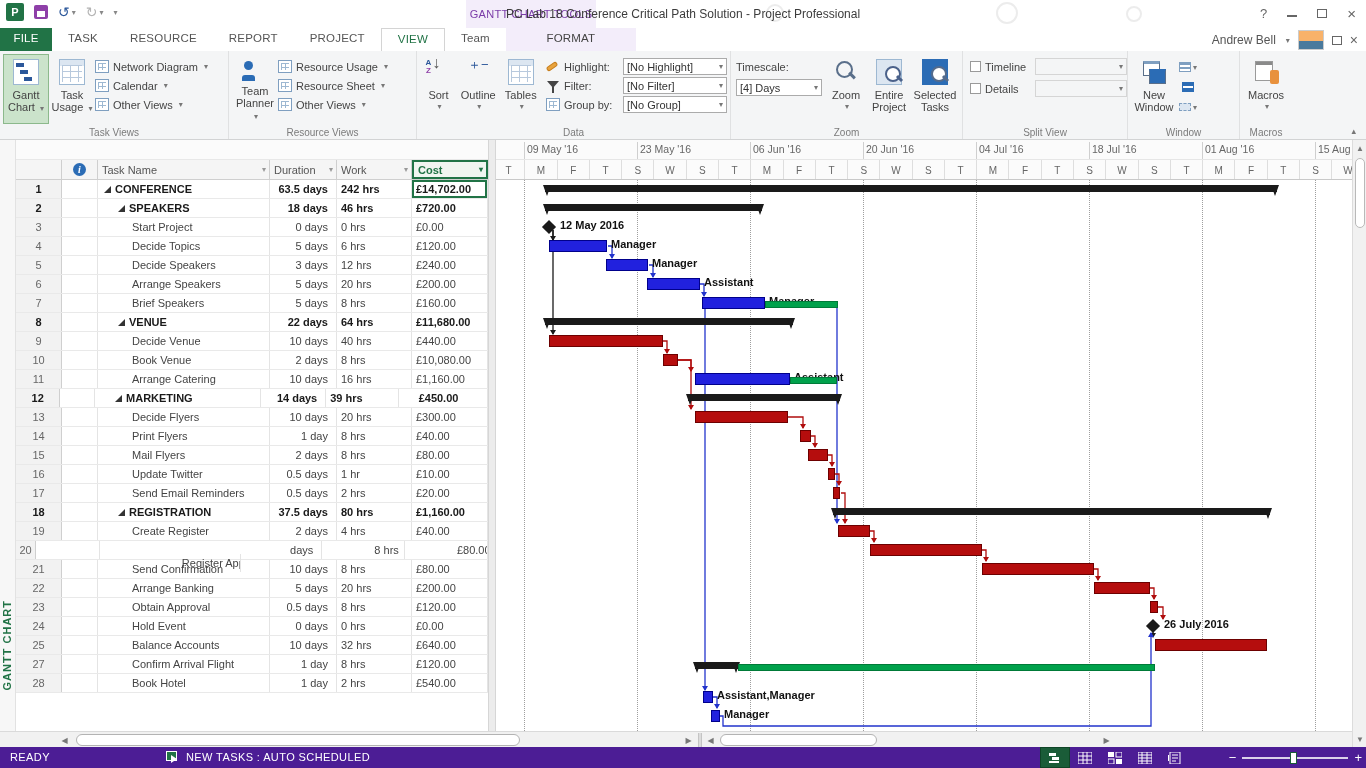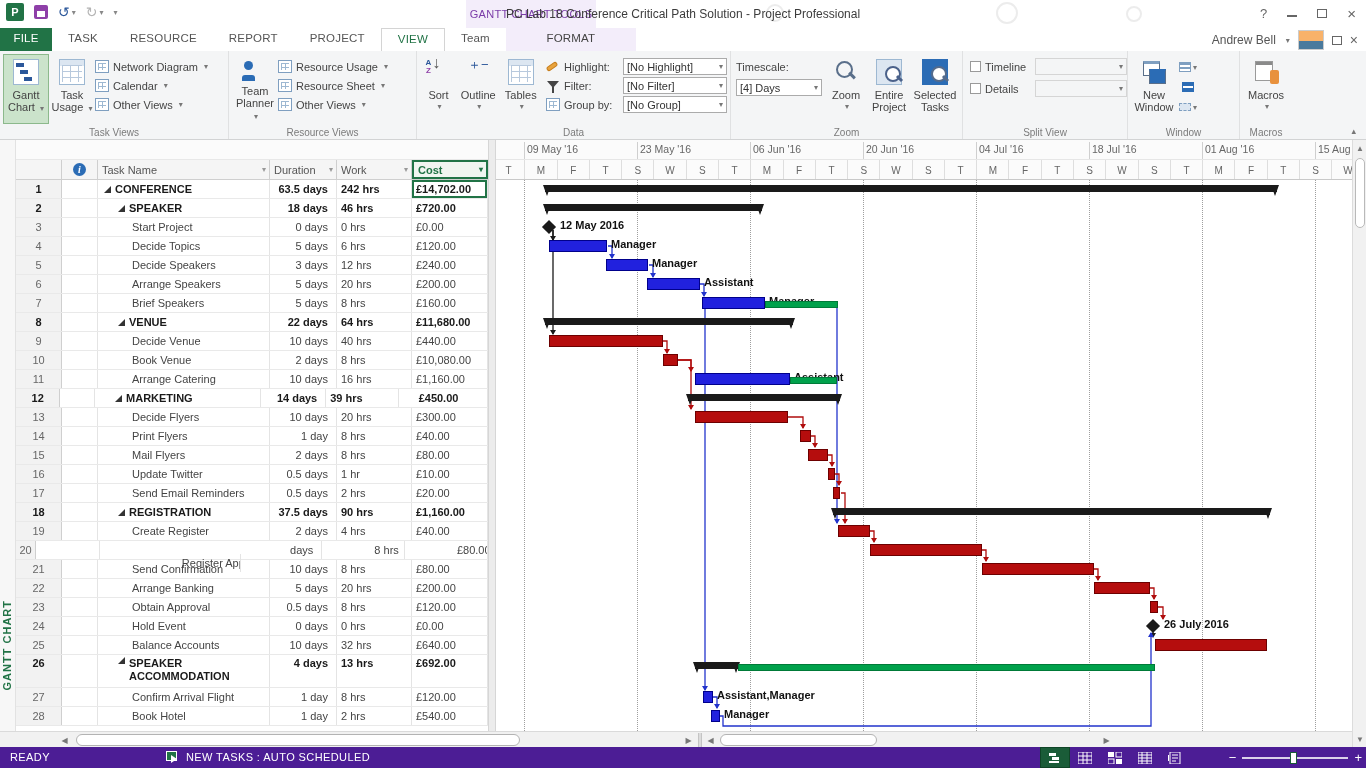--- a/index.html
+++ b/index.html
@@ -446,21 +446,21 @@
           </div>
           <div class="tc dur" style="width: 67px; height: 18px;">63.5 days</div>
           <div class="tc wrk" style="width: 75px; height: 18px;">242 hrs</div>
           <div class="tc cst active-cell" style="width: 76px; height: 18px;">£14,702.00</div>
         </div>
         <div class="trow sum" style="height: 19px;">
           <div class="tc num" style="width: 46px; height: 18px;">2</div>
           <div class="tc " style="width: 36px; height: 18px;"></div>
           <div class="tc nm" style="width: 172px; height: 18px; padding-left: 20px;">
             <span class="tri"></span>
-            <span>SPEAKER</span>
+            <span>SPEAKERS</span>
           </div>
           <div class="tc dur" style="width: 67px; height: 18px;">18 days</div>
           <div class="tc wrk" style="width: 75px; height: 18px;">46 hrs</div>
           <div class="tc cst" style="width: 76px; height: 18px;">£720.00</div>
         </div>
         <div class="trow" style="height: 19px;">
           <div class="tc num" style="width: 46px; height: 18px;">3</div>
           <div class="tc " style="width: 36px; height: 18px;"></div>
           <div class="tc nm" style="width: 172px; height: 18px; padding-left: 34px;">
             <span>Start Project</span>
@@ -612,21 +612,21 @@
           <div class="tc cst" style="width: 76px; height: 18px;">£20.00</div>
         </div>
         <div class="trow sum" style="height: 19px;">
           <div class="tc num" style="width: 46px; height: 18px;">18</div>
           <div class="tc " style="width: 36px; height: 18px;"></div>
           <div class="tc nm" style="width: 172px; height: 18px; padding-left: 20px;">
             <span class="tri"></span>
             <span>REGISTRATION</span>
           </div>
           <div class="tc dur" style="width: 67px; height: 18px;">37.5 days</div>
-          <div class="tc wrk" style="width: 75px; height: 18px;">90 hrs</div>
+          <div class="tc wrk" style="width: 75px; height: 18px;">80 hrs</div>
           <div class="tc cst" style="width: 76px; height: 18px;">£1,160.00</div>
         </div>
         <div class="trow" style="height: 19px;">
           <div class="tc num" style="width: 46px; height: 18px;">19</div>
           <div class="tc " style="width: 36px; height: 18px;"></div>
           <div class="tc nm" style="width: 172px; height: 18px; padding-left: 34px;">
             <span>Create Register</span>
           </div>
           <div class="tc dur" style="width: 67px; height: 18px;">2 days</div>
           <div class="tc wrk" style="width: 75px; height: 18px;">4 hrs</div>
@@ -684,31 +684,20 @@
         </div>
         <div class="trow" style="height: 19px;">
           <div class="tc num" style="width: 46px; height: 18px;">25</div>
           <div class="tc " style="width: 36px; height: 18px;"></div>
           <div class="tc nm" style="width: 172px; height: 18px; padding-left: 34px;">
             <span>Balance Accounts</span>
           </div>
           <div class="tc dur" style="width: 67px; height: 18px;">10 days</div>
           <div class="tc wrk" style="width: 75px; height: 18px;">32 hrs</div>
           <div class="tc cst" style="width: 76px; height: 18px;">£640.00</div>
-        </div>
-        <div class="trow sum wrapr" style="height: 33px;">
-          <div class="tc num" style="width: 46px; height: 32px;">26</div>
-          <div class="tc " style="width: 36px; height: 32px;"></div>
-          <div class="tc nm" style="width: 172px; height: 32px; padding-left: 20px;">
-            <span class="tri"></span>
-            <span>SPEAKER ACCOMMODATION</span>
-          </div>
-          <div class="tc dur" style="width: 67px; height: 32px;">4 days</div>
-          <div class="tc wrk" style="width: 75px; height: 32px;">13 hrs</div>
-          <div class="tc cst" style="width: 76px; height: 32px;">£692.00</div>
         </div>
         <div class="trow" style="height: 19px;">
           <div class="tc num" style="width: 46px; height: 18px;">27</div>
           <div class="tc " style="width: 36px; height: 18px;"></div>
           <div class="tc nm" style="width: 172px; height: 18px; padding-left: 34px;">
             <span>Confirm Arrival Flight</span>
           </div>
           <div class="tc dur" style="width: 67px; height: 18px;">1 day</div>
           <div class="tc wrk" style="width: 75px; height: 18px;">8 hrs</div>
           <div class="tc cst" style="width: 76px; height: 18px;">£120.00</div>

